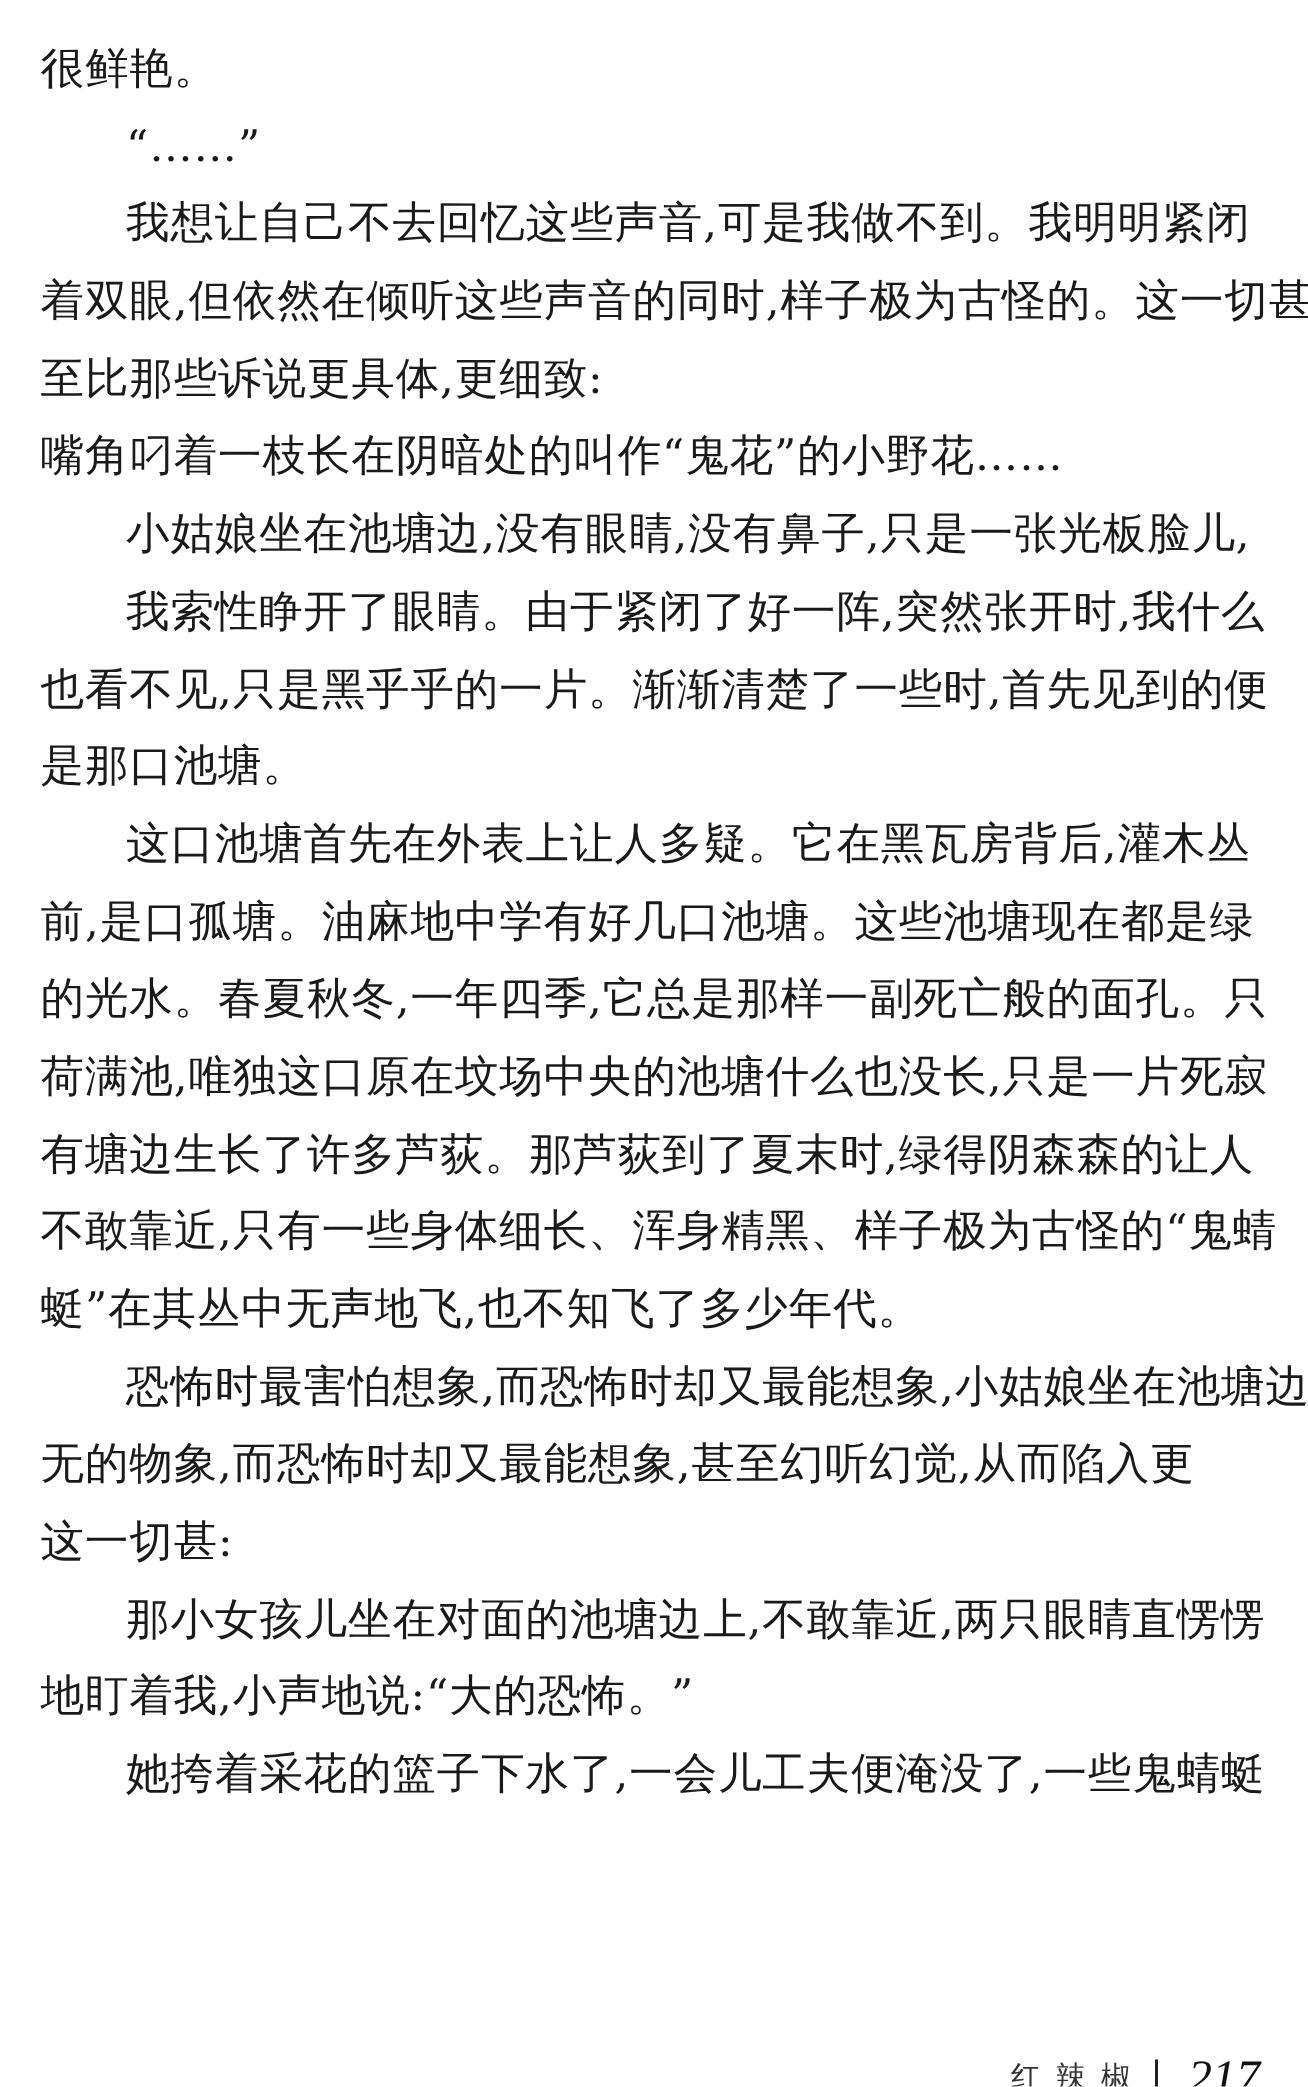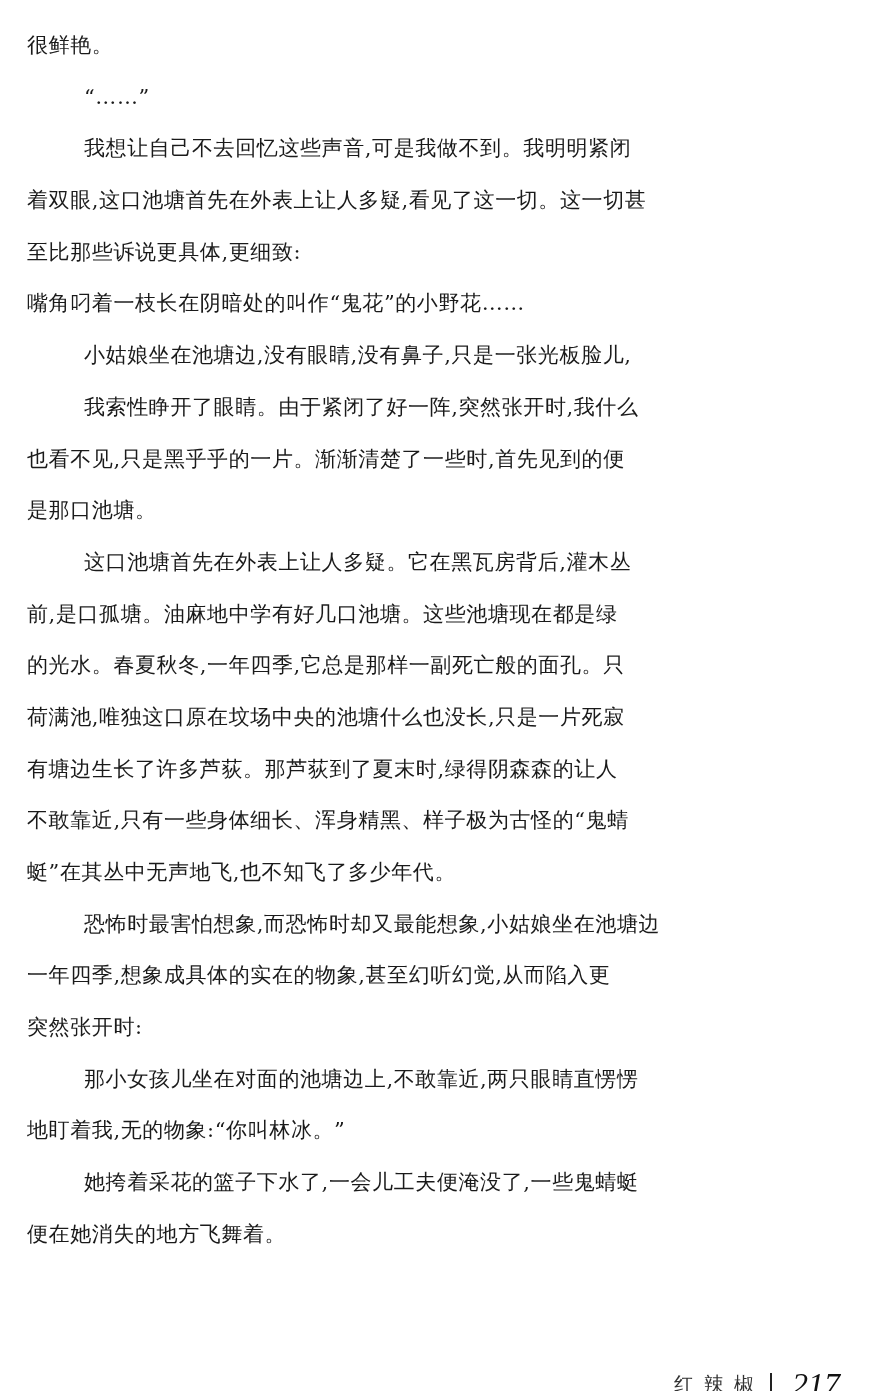--- a/index.html
+++ b/index.html
@@ -5,21 +5,21 @@
   html, body { margin: 0; padding: 0; background: #ffffff; }
   body {
     width: 872px; height: 1391px; position: relative; overflow: hidden;
     font-family: "DejaVu Serif", "Liberation Serif", serif;
     color: #1a1a1a;
   }
   .page {
     position: absolute; left: 27px; top: 20px; width: 818px;
   }
   .line {
-    height: 51.7px; line-height: 51.7px; font-size: 21px;
+    height: 51.7px; line-height: 51.7px; font-size: 29px;
     white-space: nowrap; letter-spacing: 0.6px;
   }
   .indent { padding-left: 57px; }
   .footer {
     position: absolute; top: 1364px; right: 32px;
     display: flex; align-items: center; height: 40px;
   }
   .running-title {
     font-family: "DejaVu Sans", "Liberation Sans", sans-serif;
     font-size: 20px; letter-spacing: 10px; color: #333;
@@ -30,40 +30,39 @@
     font-size: 32px; color: #111;
   }
 </style>
 </head>
 <body>
 
 <div class="page">
   <div class="line">很鲜艳。</div>
   <div class="line indent">“……”</div>
   <div class="line indent">我想让自己不去回忆这些声音,可是我做不到。我明明紧闭</div>
-  <div class="line">着双眼,这口池塘首先在外表上让人多疑,看见了这一切。这一切甚</div>
+  <div class="line">着双眼,但依然在倾听这些声音的同时,样子极为古怪的。这一切甚</div>
   <div class="line">至比那些诉说更具体,更细致:</div>
   <div class="line">嘴角叼着一枝长在阴暗处的叫作“鬼花”的小野花……</div>
   <div class="line indent">小姑娘坐在池塘边,没有眼睛,没有鼻子,只是一张光板脸儿,</div>
   <div class="line indent">我索性睁开了眼睛。由于紧闭了好一阵,突然张开时,我什么</div>
   <div class="line">也看不见,只是黑乎乎的一片。渐渐清楚了一些时,首先见到的便</div>
   <div class="line">是那口池塘。</div>
   <div class="line indent">这口池塘首先在外表上让人多疑。它在黑瓦房背后,灌木丛</div>
   <div class="line">前,是口孤塘。油麻地中学有好几口池塘。这些池塘现在都是绿</div>
   <div class="line">的光水。春夏秋冬,一年四季,它总是那样一副死亡般的面孔。只</div>
   <div class="line">荷满池,唯独这口原在坟场中央的池塘什么也没长,只是一片死寂</div>
   <div class="line">有塘边生长了许多芦荻。那芦荻到了夏末时,绿得阴森森的让人</div>
   <div class="line">不敢靠近,只有一些身体细长、浑身精黑、样子极为古怪的“鬼蜻</div>
   <div class="line">蜓”在其丛中无声地飞,也不知飞了多少年代。</div>
   <div class="line indent">恐怖时最害怕想象,而恐怖时却又最能想象,小姑娘坐在池塘边</div>
-  <div class="line">一年四季,想象成具体的实在的物象,甚至幻听幻觉,从而陷入更</div>
-  <div class="line">突然张开时:</div>
+  <div class="line">无的物象,而恐怖时却又最能想象,甚至幻听幻觉,从而陷入更</div>
+  <div class="line">这一切甚:</div>
   <div class="line indent">那小女孩儿坐在对面的池塘边上,不敢靠近,两只眼睛直愣愣</div>
-  <div class="line">地盯着我,无的物象:“你叫林冰。”</div>
+  <div class="line">地盯着我,小声地说:“大的恐怖。”</div>
   <div class="line indent">她挎着采花的篮子下水了,一会儿工夫便淹没了,一些鬼蜻蜓</div>
-  <div class="line">便在她消失的地方飞舞着。</div>
 </div>
 
 <div class="footer">
   <span class="running-title">红辣椒</span>
   <span class="divider"></span>
   <span class="page-number">217</span>
 </div>
 
 </body></html>

